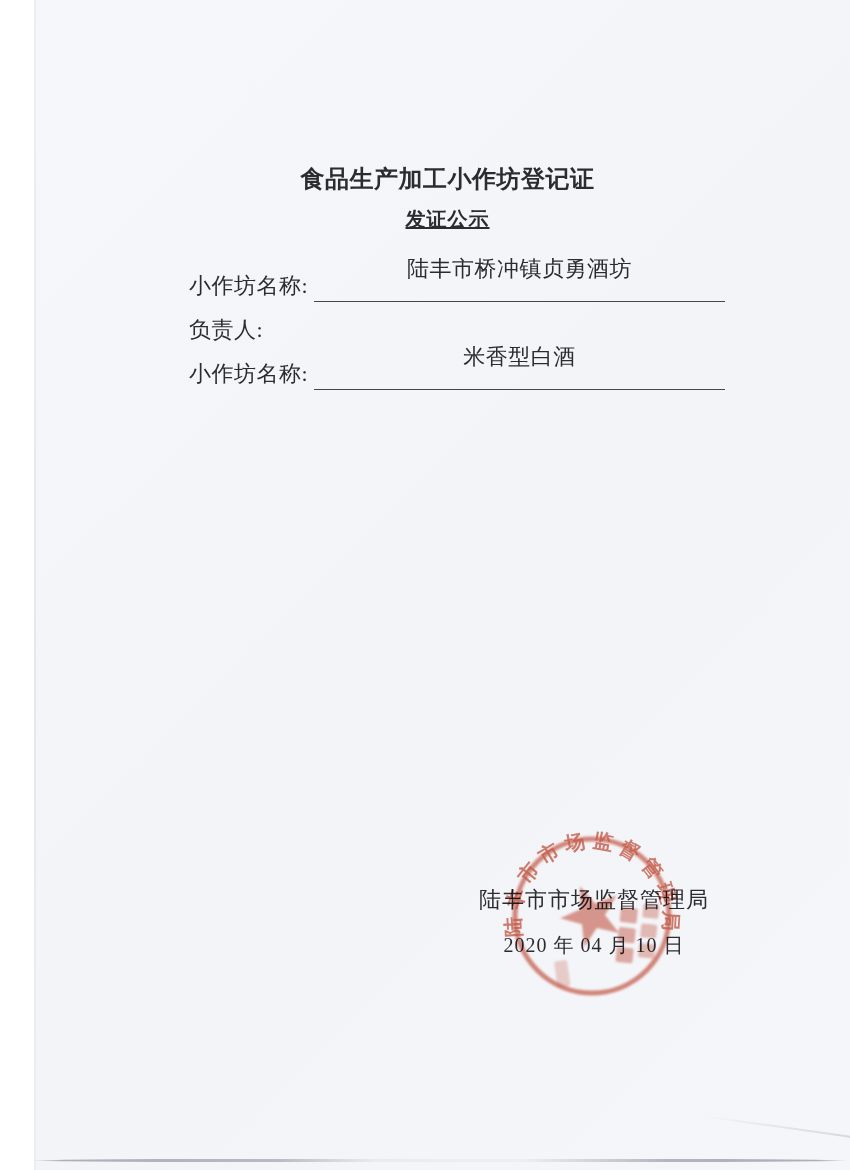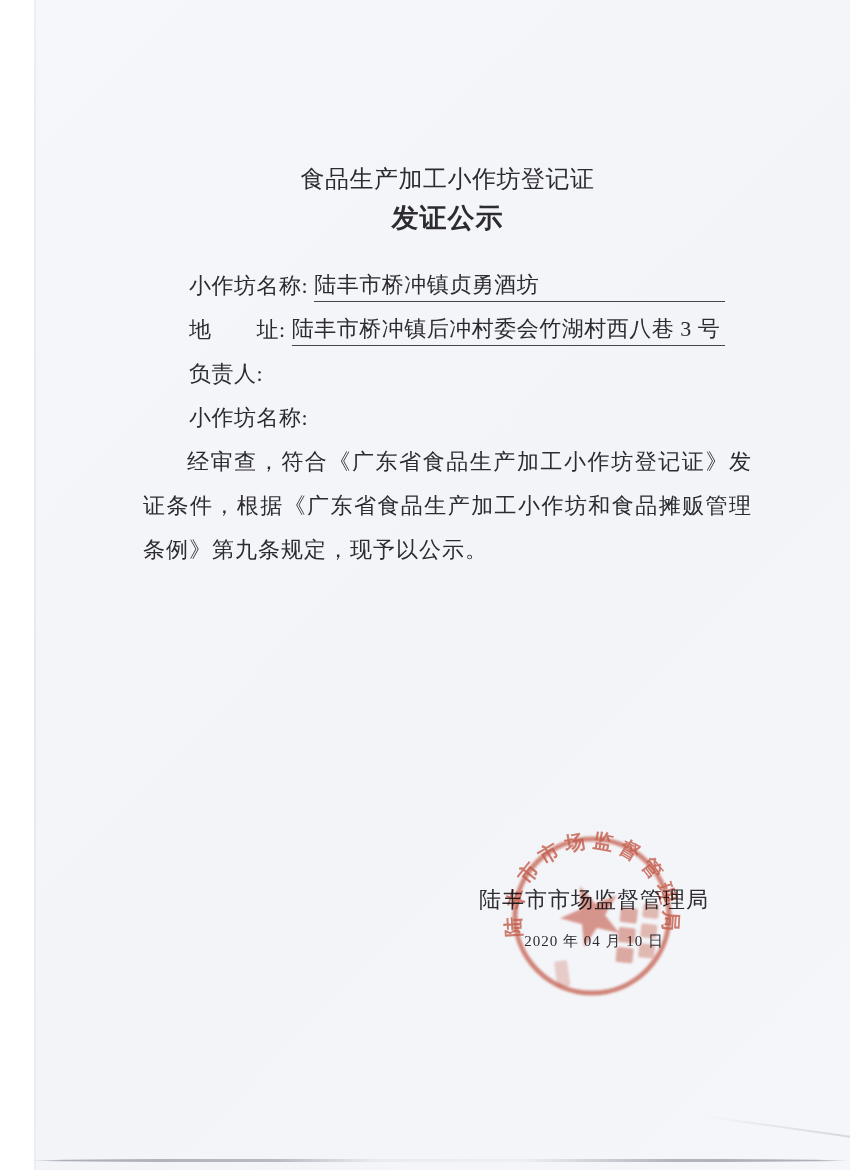--- a/index.html
+++ b/index.html
@@ -15,50 +15,50 @@
   .left-strip{
     position:absolute;left:0;top:0;width:34px;height:1170px;
     background:#ffffff;
   }
   .strip-edge{
     position:absolute;left:34px;top:0;width:2px;height:1170px;
     background:linear-gradient(180deg,#eceef4,#e6e8f0 60%,#eceef4);
   }
   .doc-text{color:#2b2b30;}
   .title-block{position:absolute;left:143px;width:609px;text-align:center;}
-  .title-main{top:163px;font-size:24px;font-weight:400;letter-spacing:0.5px;}
-  .title-sub{top:200px;font-size:27px;font-weight:700;letter-spacing:1px;}
+  .title-main{top:163px;font-size:24px;font-weight:700;letter-spacing:0.5px;}
+  .title-sub{top:206px;font-size:20px;font-weight:700;letter-spacing:1px;text-decoration:underline;}
   .fields{
     position:absolute;left:189px;top:258px;width:536px;
     font-size:22px;
   }
   .field-row{
     display:flex;align-items:flex-end;height:44px;
   }
   .field-label{
     white-space:pre;letter-spacing:0.5px;padding-bottom:1px;
   }
   .field-value{
-    flex:1;border-bottom:1.6px solid #44464e;
-    padding-bottom:1px;letter-spacing:0.5px;white-space:nowrap;
+    flex:1;text-align:center;border-bottom:1.6px solid #44464e;
+    padding-bottom:17px;letter-spacing:0.5px;white-space:nowrap;
   }
   .body-text{
     position:absolute;left:143px;top:440px;width:609px;
     font-size:22px;line-height:44px;letter-spacing:1px;
     text-align:justify;
   }
   .body-text p{margin:0;text-indent:2em;}
   .bold-note{font-weight:700;font-family:"Liberation Sans","DejaVu Sans",sans-serif;font-size:21px;}
   .signature-agency{
     position:absolute;left:444px;top:885px;width:300px;text-align:center;
     font-size:22px;letter-spacing:1px;z-index:3;
   }
   .signature-date{
     position:absolute;left:444px;top:932px;width:300px;text-align:center;
-    font-size:15px;letter-spacing:1px;z-index:3;
+    font-size:20px;letter-spacing:1px;z-index:3;
   }
   .seal{
     position:absolute;left:487px;top:811px;width:210px;height:210px;
     z-index:4;pointer-events:none;mix-blend-mode:multiply;opacity:0.92;
   }
   .paper-bottom-edge{
     position:absolute;left:30px;top:1159px;width:820px;height:3px;
     border-radius:50%/100%;
     background:linear-gradient(90deg,
       rgba(110,116,128,0) 0%, rgba(110,116,128,0.55) 4%,
@@ -81,33 +81,29 @@
 
   <div class="title-block title-main doc-text">食品生产加工小作坊登记证</div>
   <div class="title-block title-sub doc-text">发证公示</div>
 
   <div class="fields doc-text">
     <div class="field-row">
       <span class="field-label">小作坊名称: </span>
       <span class="field-value">陆丰市桥冲镇贞勇酒坊</span>
     </div>
     <div class="field-row">
-      <span class="field-label">地　　址: </span>
-      <span class="field-value">陆丰市桥冲镇后冲村委会竹湖村西八巷 3 号</span>
-    </div>
-    <div class="field-row">
       <span class="field-label">负责人: </span>
     </div>
     <div class="field-row">
       <span class="field-label">小作坊名称: </span>
+      <span class="field-value">米香型白酒</span>
     </div>
   </div>
 
   <div class="body-text doc-text">
-    <p>经审查，符合《广东省食品生产加工小作坊登记证》发证条件，根据《广东省食品生产加工小作坊和食品摊贩管理条例》第九条规定，现予以公示。</p>
   </div>
 
   <div class="signature-agency doc-text">陆丰市市场监督管理局</div>
   <div class="signature-date doc-text">2020 年 04 月 10 日</div>
 
   <svg class="seal" viewBox="0 0 210 210" xmlns="http://www.w3.org/2000/svg">
     <defs>
       <filter id="smudge">
           <feGaussianBlur stdDeviation="0.8"></feGaussianBlur>
         </filter>

